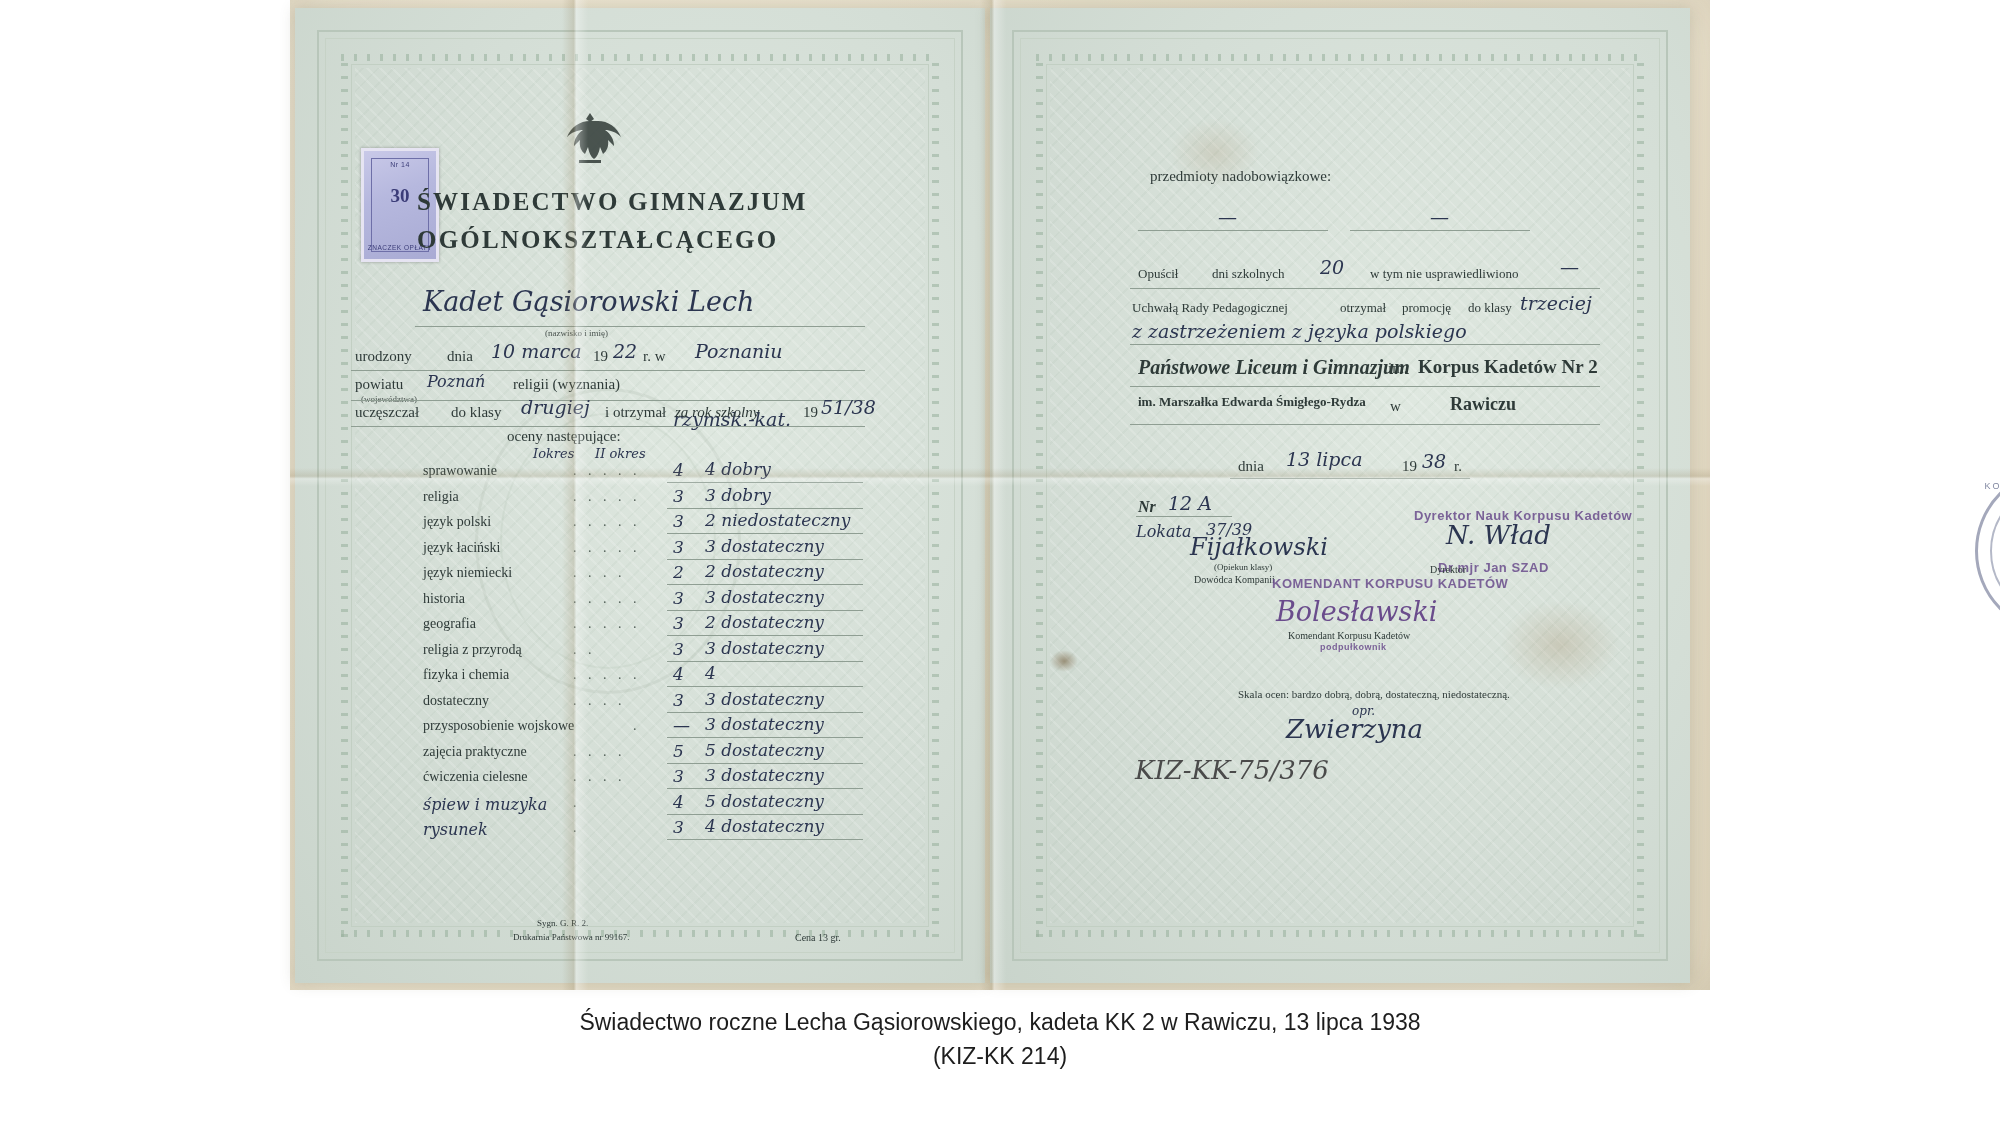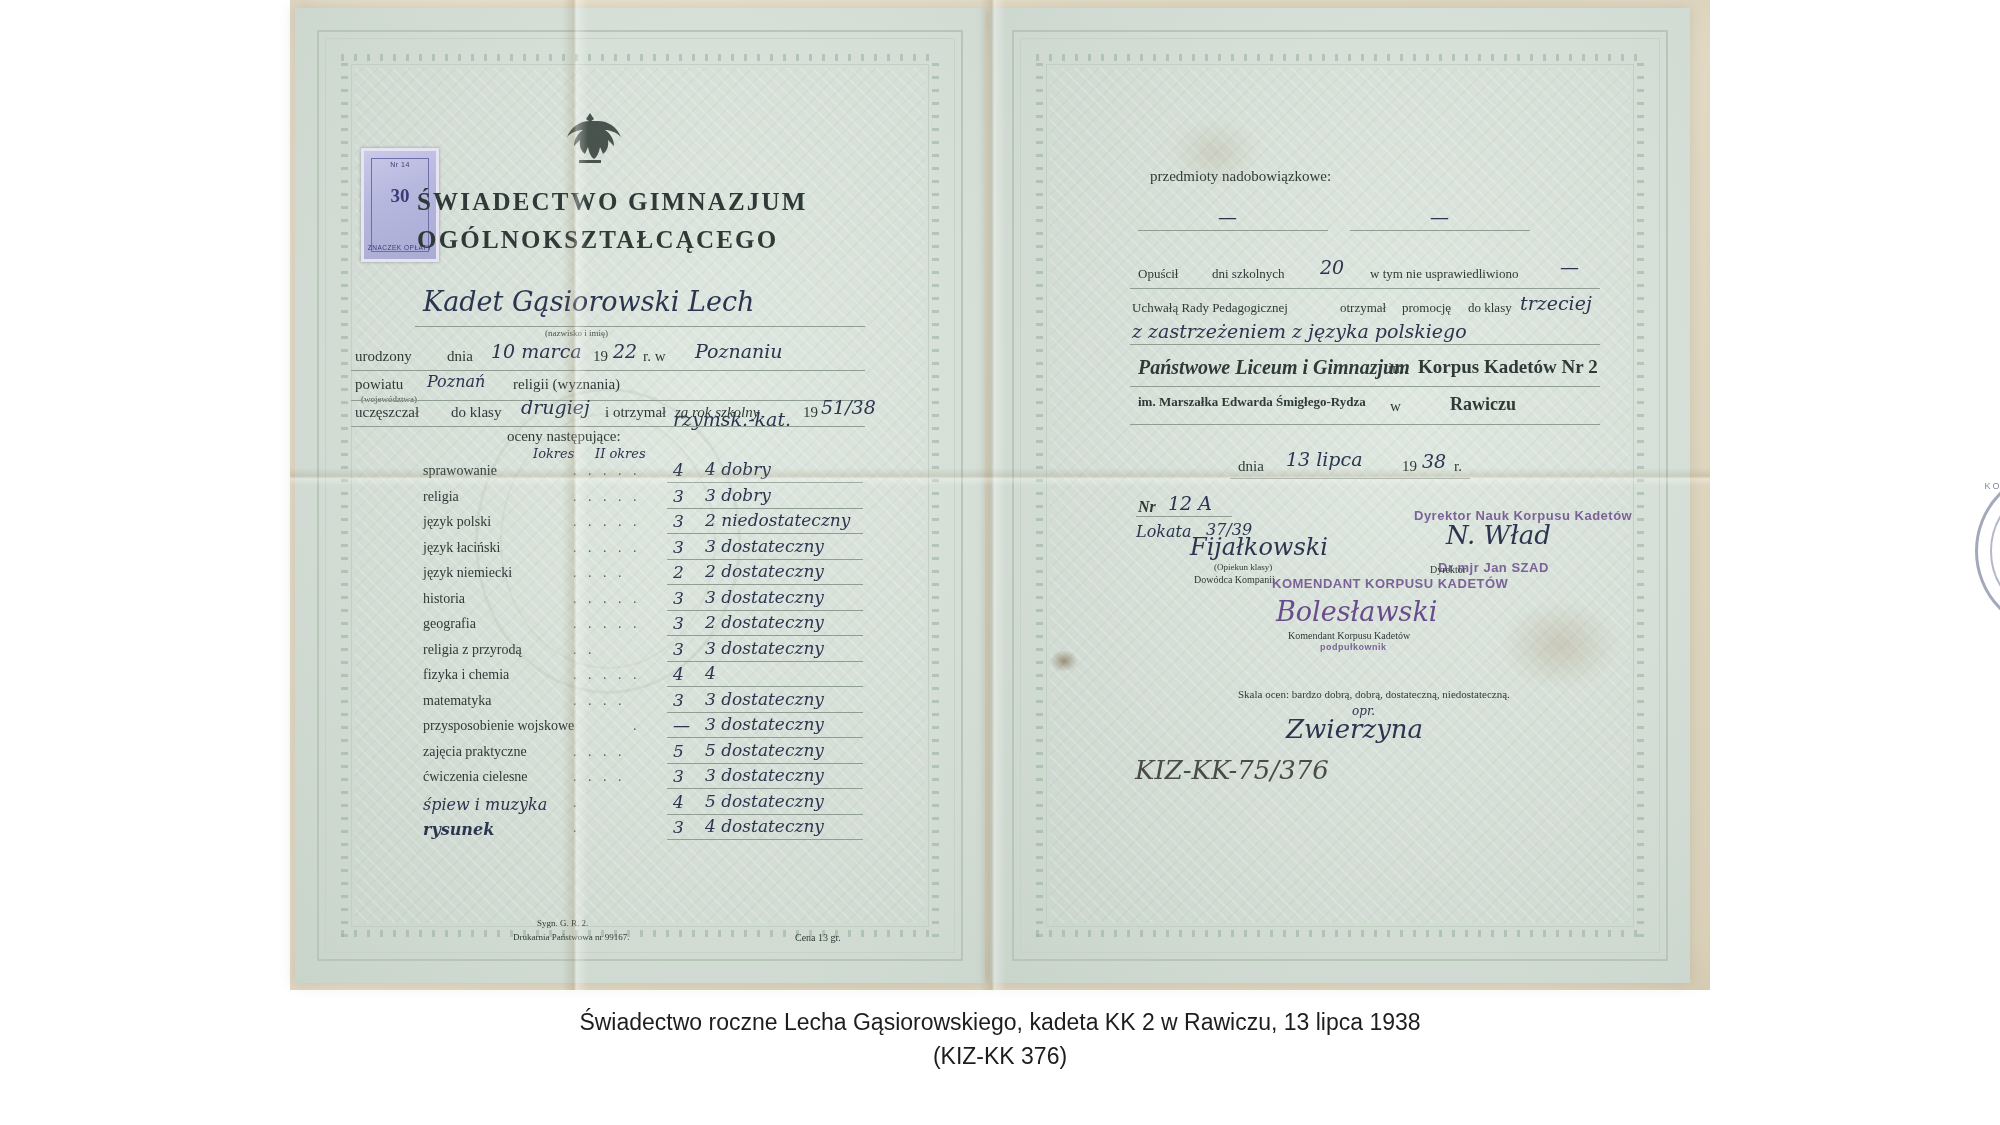--- a/index.html
+++ b/index.html
@@ -407,21 +407,21 @@
           <span class="g-line"></span>
         </div>
         <div class="grade-row">
           <span class="g-name">fizyka i chemia</span>
           <span class="g-dots">. . . . .</span>
           <span class="g-num">4</span>
           <span class="g-word">4</span>
           <span class="g-line"></span>
         </div>
         <div class="grade-row">
-          <span class="g-name">matematyka</span>
+          <span class="g-name">dostateczny</span>
           <span class="g-dots">. . . .</span>
           <span class="g-num">3</span>
           <span class="g-word">3 dostateczny</span>
           <span class="g-line"></span>
         </div>
         <div class="grade-row">
           <span class="g-name">przysposobienie wojskowe</span>
           <span class="g-dots" style="left:210px;">.</span>
           <span class="g-num">—</span>
           <span class="g-word">3 dostateczny</span>
@@ -442,21 +442,21 @@
           <span class="g-line"></span>
         </div>
         <div class="grade-row">
           <span class="g-name" style="font-family:'DejaVu Serif',serif; font-style:italic; color:#2b3550; font-size:16px;">śpiew i muzyka</span>
           <span class="g-dots">.</span>
           <span class="g-num">4</span>
           <span class="g-word">5 dostateczny</span>
           <span class="g-line"></span>
         </div>
         <div class="grade-row">
-          <span class="g-name" style="font-family:'DejaVu Serif',serif; font-style:italic; color:#2b3550; font-size:16px;font-weight:bold;">rysunek</span>
+          <span class="g-name" style="font-family:'DejaVu Serif',serif; font-style:italic; color:#2b3550; font-size:16px;">rysunek</span>
           <span class="g-dots">.</span>
           <span class="g-num">3</span>
           <span class="g-word">4 dostateczny</span>
           <span class="g-line"></span>
         </div>
       </div>
 
       <div class="p-text" style="left:242px; top:910px; font-size:9px;">Sygn. G. R. 2.</div>
       <div class="p-text" style="left:218px; top:924px; font-size:9px;">Drukarnia Państwowa nr 99167.</div>
       <div class="p-text" style="left:500px; top:924px; font-size:10px;">Cena 13 gr.</div>
@@ -548,14 +548,14 @@
 
     <div class="fold-v" style="left:272px;"></div>
     <div class="fold-v" style="left:690px;"></div>
     <div class="fold-h" style="top:468px;"></div>
     <div class="stain" style="left:1210px; top:600px; width:120px; height:90px; background:radial-gradient(ellipse, rgba(150,115,70,0.22), rgba(0,0,0,0) 70%);"></div>
     <div class="stain" style="left:880px; top:118px; width:90px; height:70px; background:radial-gradient(ellipse, rgba(150,115,70,0.16), rgba(0,0,0,0) 70%);"></div>
     <div class="stain" style="left:760px; top:650px; width:28px; height:22px; background:radial-gradient(ellipse, rgba(110,85,50,0.55), rgba(0,0,0,0) 70%);"></div>
   </div>
 
   <div class="caption" style="top:1005px;">Świadectwo roczne Lecha Gąsiorowskiego, kadeta KK 2 w Rawiczu, 13 lipca 1938</div>
-  <div class="caption" style="top:1039px;">(KIZ-KK 376)</div>
+  <div class="caption" style="top:1039px;">(KIZ-KK 214)</div>
 </div>
 
 </body></html>

